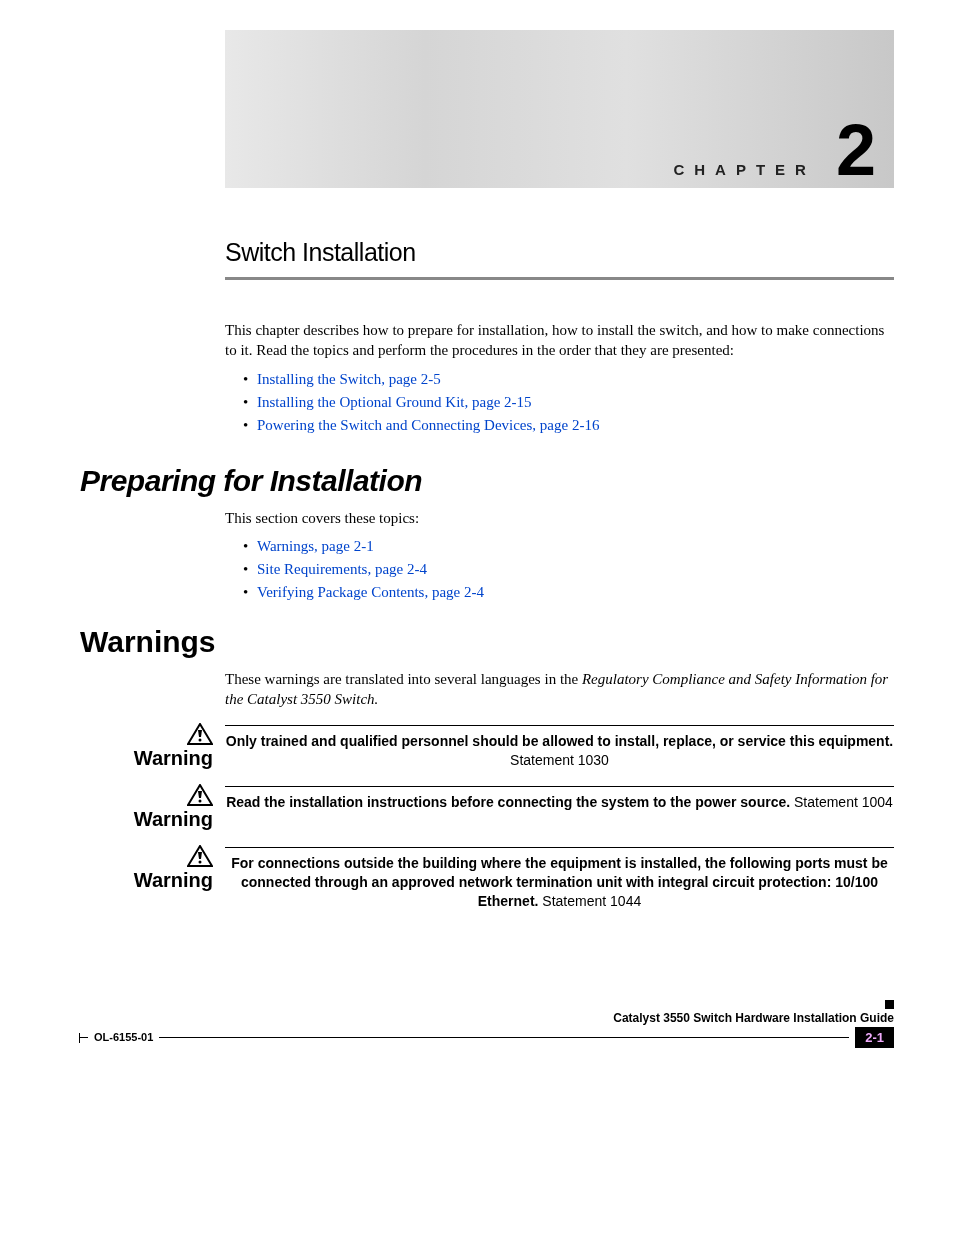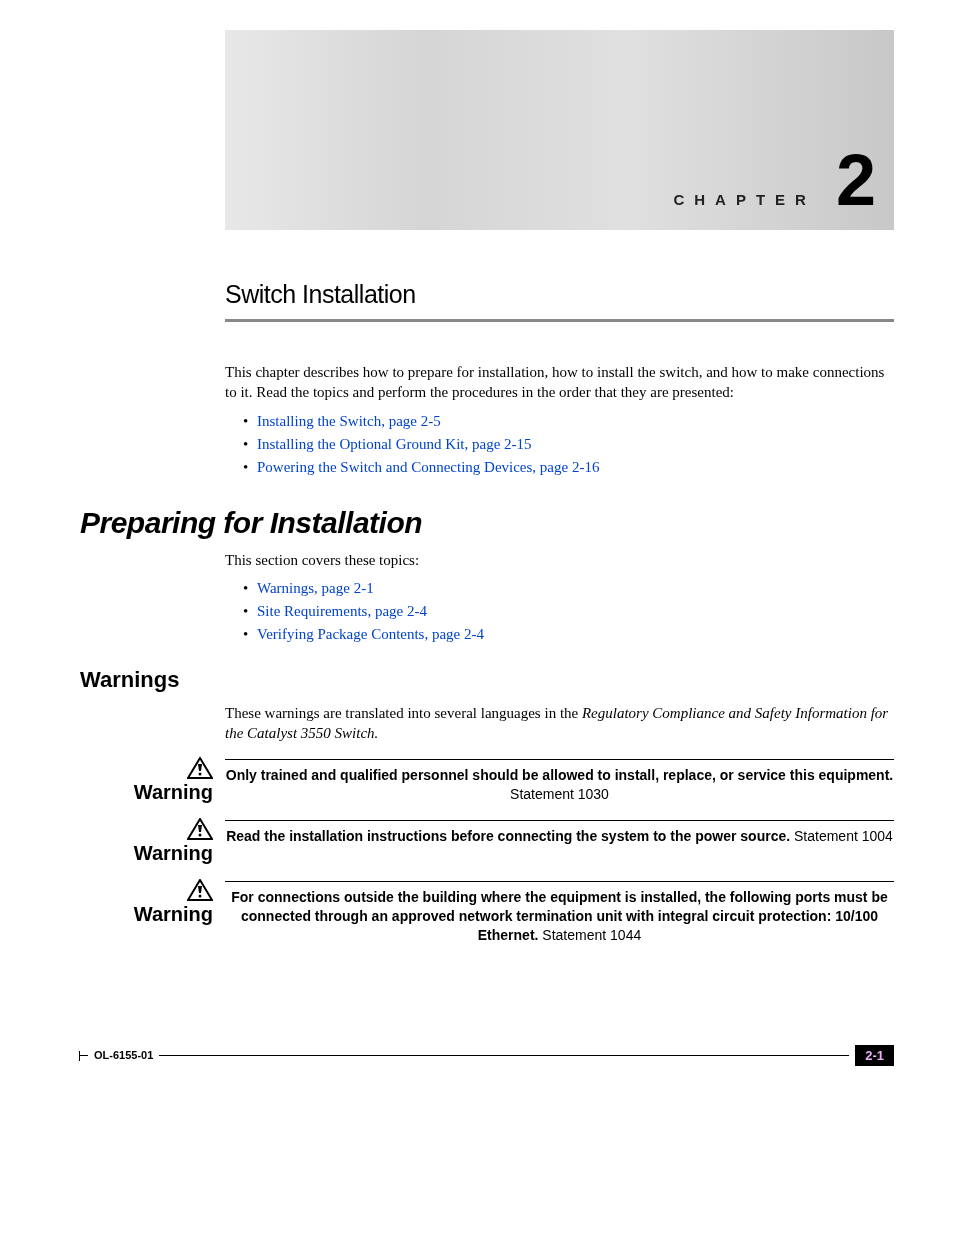--- a/index.html
+++ b/index.html
@@ -11,27 +11,27 @@
     background: #fff;
     width: 954px;
   }
   .page {
     padding: 30px 60px 30px 80px;
     position: relative;
     box-sizing: border-box;
   }
   .banner {
     margin-left: 145px;
-    height: 200px;
+    height: 158px;
     background: linear-gradient(90deg, #e8e8e8 0%, #d5d5d5 30%, #e0e0e0 60%, #c8c8c8 100%);
     position: relative;
     display: flex;
     align-items: flex-end;
     justify-content: flex-end;
-    padding: 10px 18px 20px 18px;
+    padding: 10px 18px 8px 18px;
     box-sizing: border-box;
   }
   .banner-overlay {
     display: flex;
     align-items: baseline;
     gap: 20px;
   }
   .chapter-label {
     font-family: Arial, Helvetica, sans-serif;
     font-weight: bold;
@@ -91,21 +91,21 @@
     font-family: Arial, Helvetica, sans-serif;
     font-weight: bold;
     font-size: 30px;
     margin: 30px 0 10px 0;
     letter-spacing: -0.5px;
     font-style: italic;
   }
   h3.subsection {
     font-family: Arial, Helvetica, sans-serif;
     font-weight: bold;
-    font-size: 22px;
+    font-size: 30px;
     margin: 24px 0 10px 0;
   }
   .italic {
     font-style: italic;
   }
   .warning-block {
     margin-top: 14px;
   }
   .warning-rule {
     border: none;
@@ -302,20 +302,24 @@
       <div class="warning-content-wrap">
         <hr class="warning-rule">
         <div class="warning-text">
           <span class="bold">For connections outside the building where the equipment is installed, the following ports must be connected through an approved network termination unit with integral circuit protection: 10/100 Ethernet.</span><span> Statement 1044</span>
         </div>
       </div>
     </div>
   </div>
 
   <div class="footer">
+    <div style="position:relative;">
+      <div class="footer-guide">Catalyst 3550 Switch Hardware Installation Guide</div>
+      <div class="footer-box-right"></div>
+    </div>
     <div class="footer-line">
       <div class="footer-rule-left"></div>
       <span class="footer-docid">OL-6155-01</span>
       <div class="footer-rule-mid"></div>
       <span class="footer-pagenum">2-1</span>
     </div>
   </div>
 
 </div>
 

